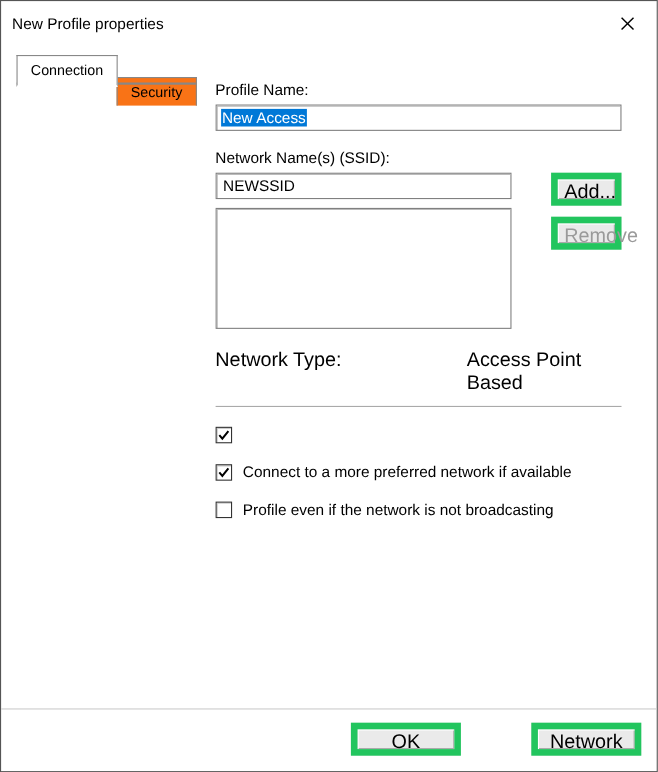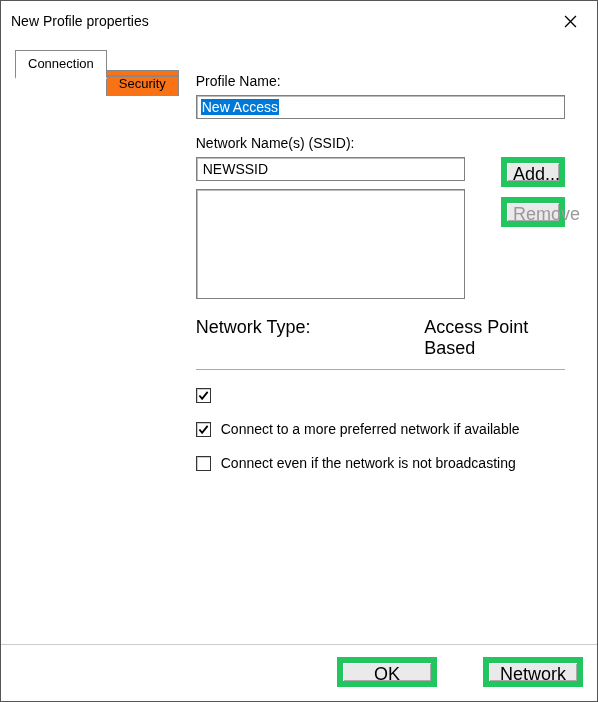--- a/index.html
+++ b/index.html
@@ -156,21 +156,21 @@
     align-items: center;
     justify-content: center;
     background: #fff;
     flex-shrink: 0;
   }
   .chk svg { width: 11px; height: 11px; stroke: #000; stroke-width: 2; fill: none; }
   .footer {
     border-top: 1px solid #ccc;
     display: flex;
     justify-content: flex-end;
-    gap: 10px;
+    gap: 28px;
     padding: 12px 14px 14px 14px;
     align-items: flex-end;
   }
   .footer .btn { width: 100px; height: 30px; }
 </style>
 </head>
 <body>
 
 <div class="titlebar">
   <span>New Profile properties</span>
@@ -228,21 +228,21 @@
       <span class="chk">
         <svg viewBox="0 0 12 12">
             <polyline points="1.5,6 4.5,9.5 10.5,2"></polyline>
           </svg>
       </span>
       <span>Connect to a more preferred network if available</span>
     </div>
 
     <div class="check-row">
       <span class="chk"></span>
-      <span>Connect even if the network is not broadcasting</span>
+      <span>Profile even if the network is not broadcasting</span>
     </div>
 
   </div>
 </div>
 
 <div class="footer">
   <button class="btn">OK</button>
   <button class="btn">Network</button>
 </div>
 

